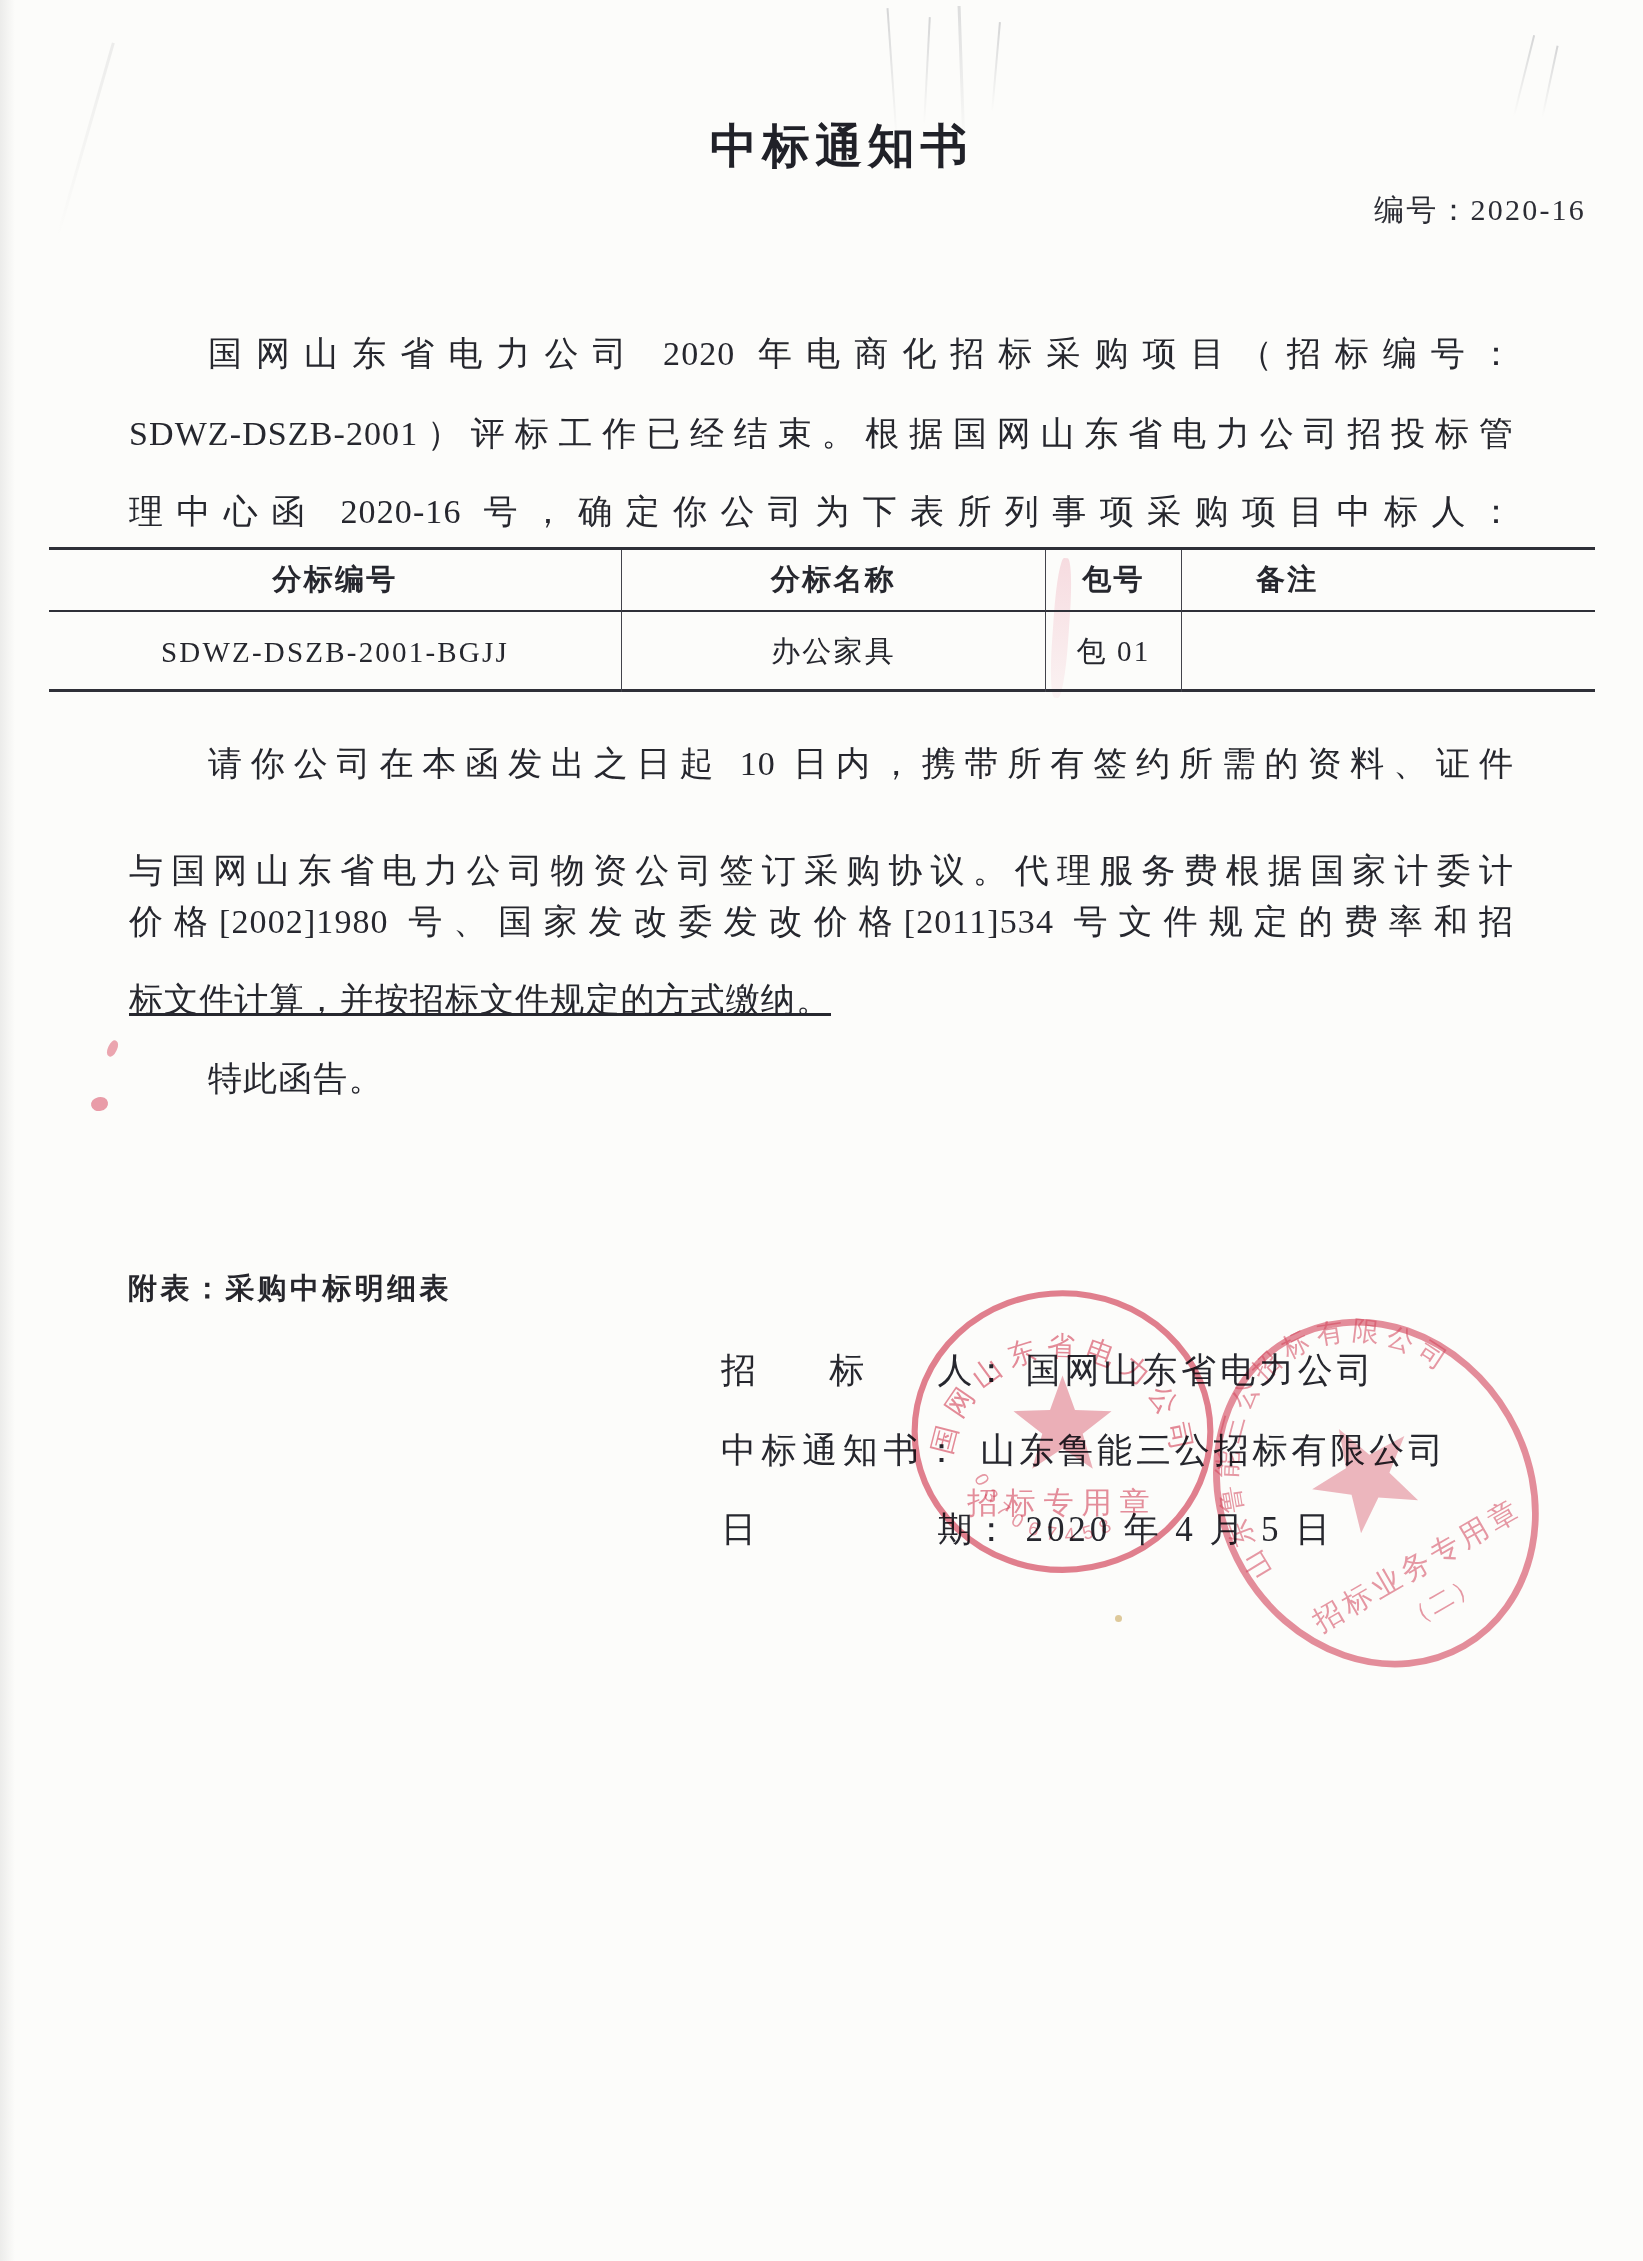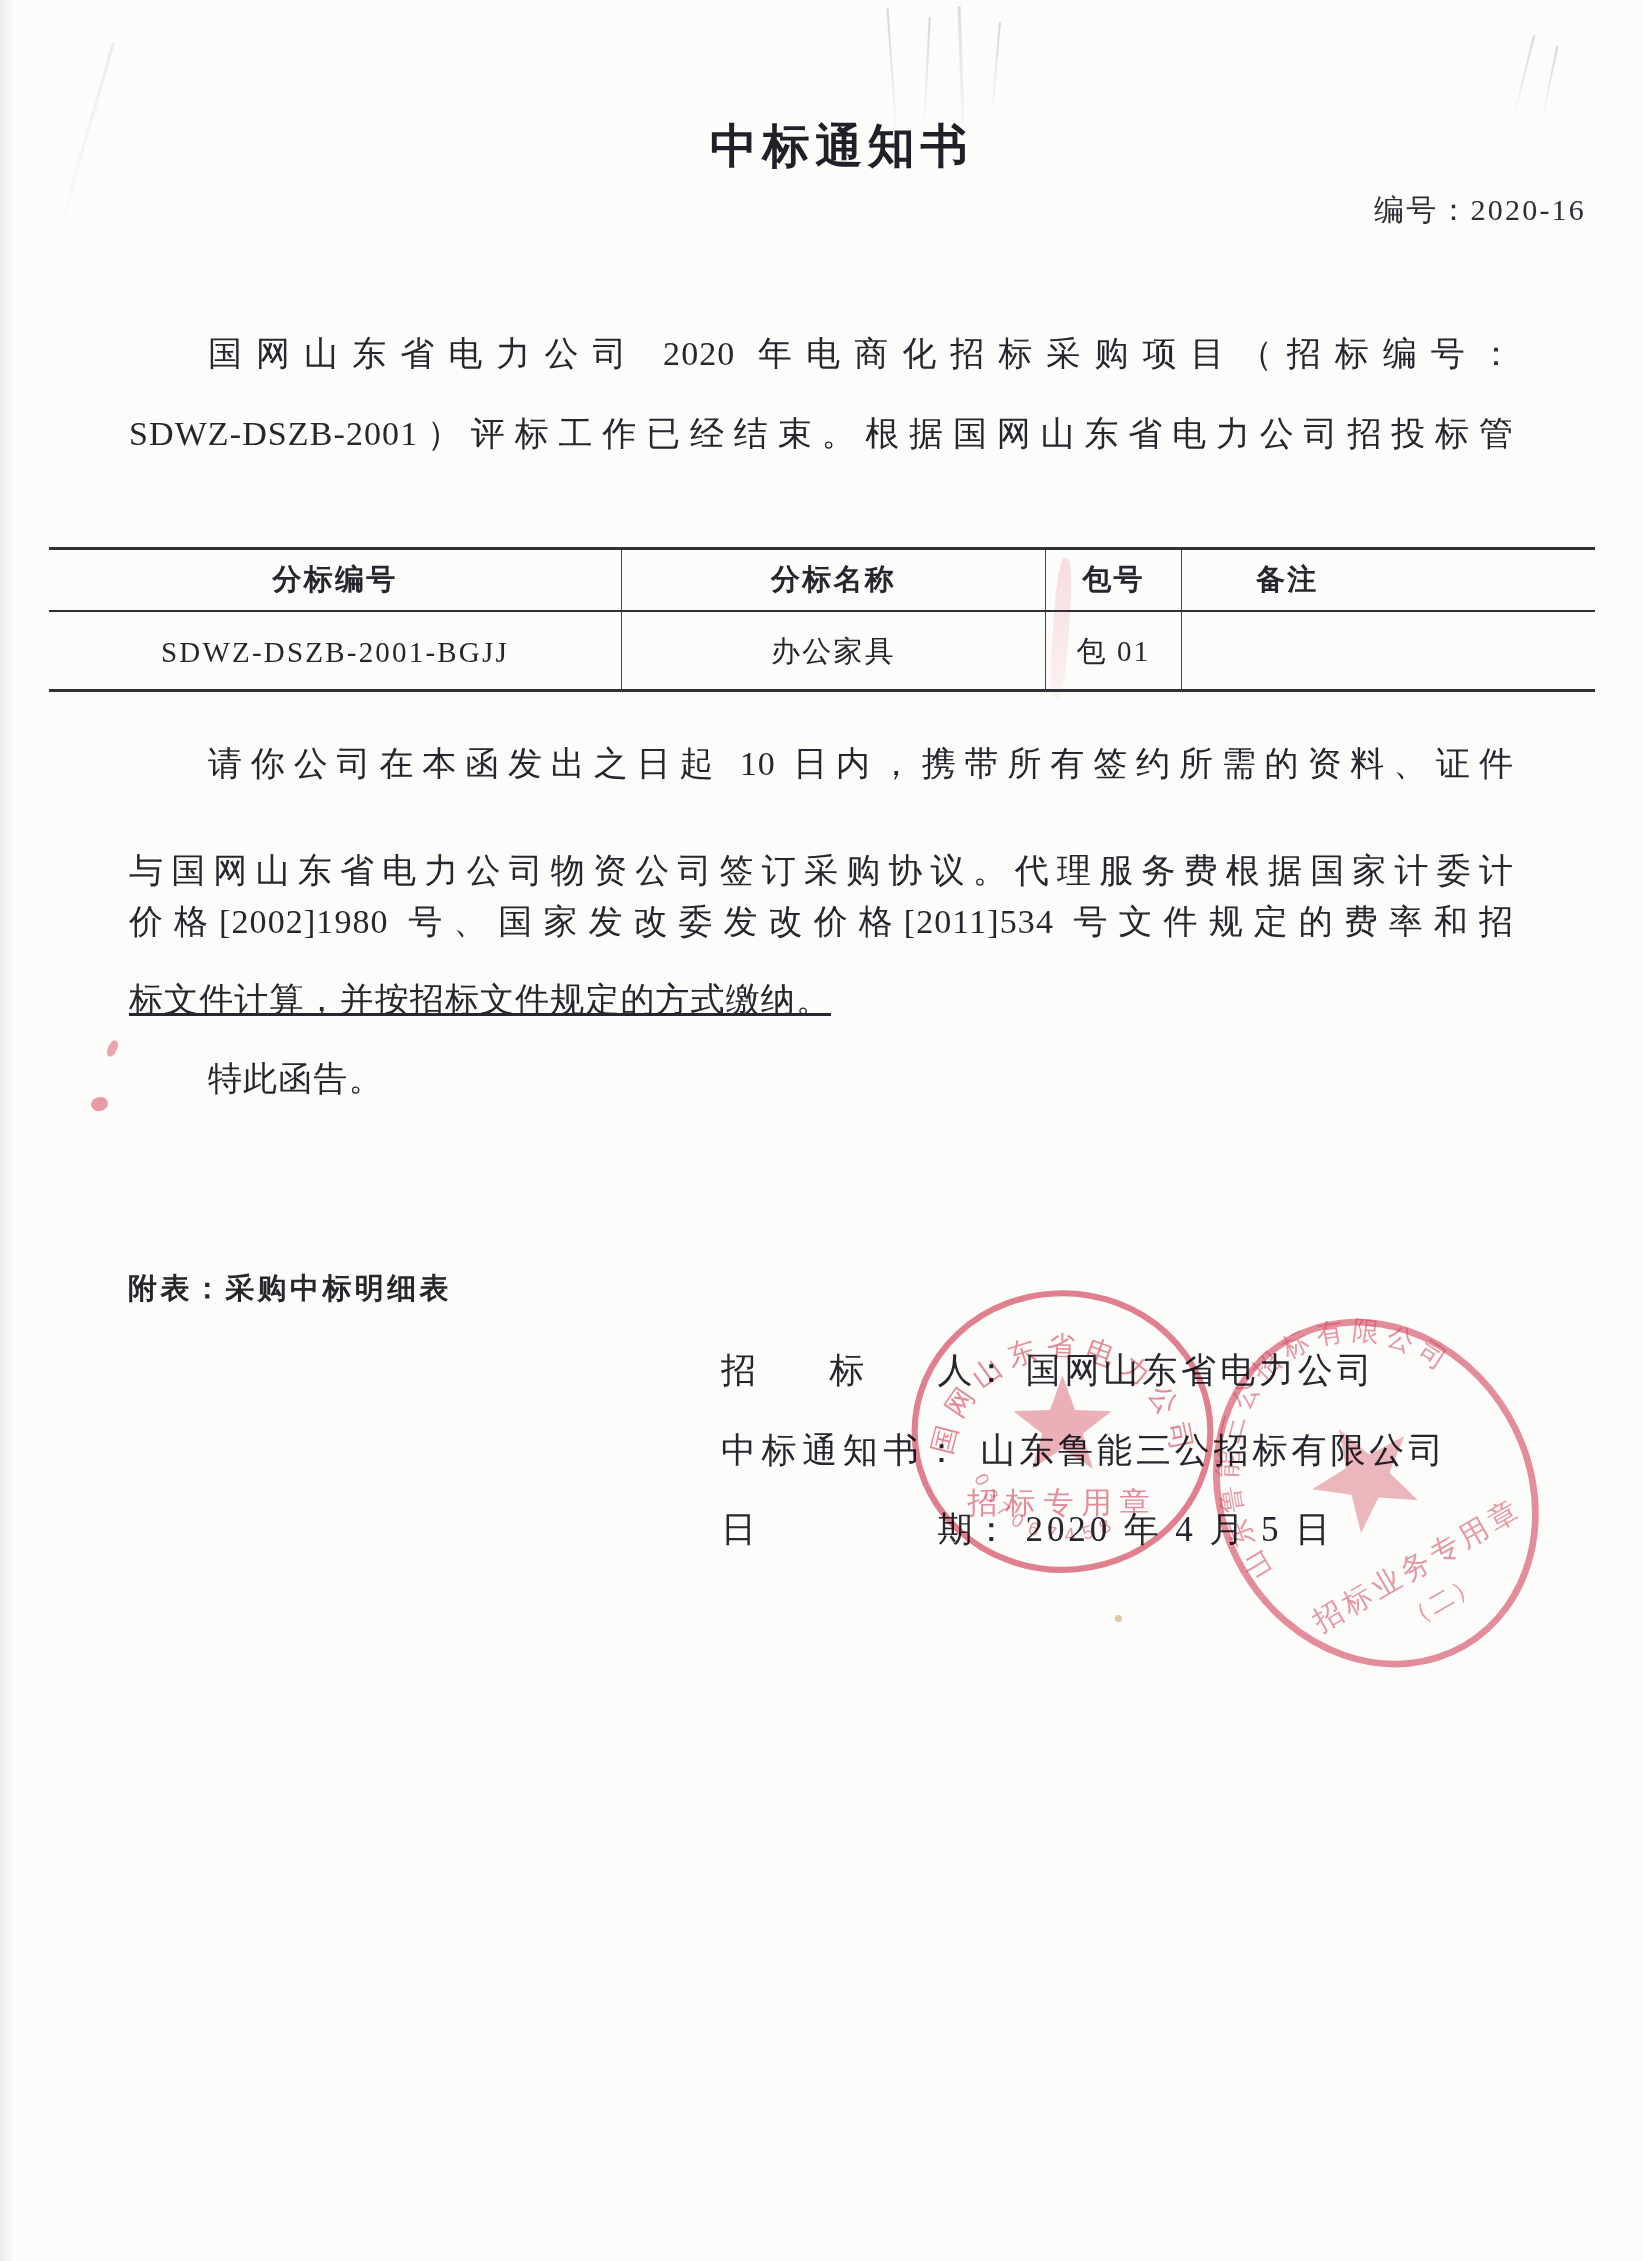--- a/index.html
+++ b/index.html
@@ -88,20 +88,21 @@
   <div class="artifact" style="left:1053px;top:558px;width:15.7px;height:140px;border-radius:40%;transform:rotate(4deg);background:linear-gradient(to bottom,rgba(225,90,120,.20),rgba(225,90,120,.06));"></div>
   <div class="artifact" style="left:108px;top:1040px;width:9px;height:17px;transform:rotate(24deg);background:rgba(214,60,85,.45);border-radius:45%;"></div>
   <div class="artifact" style="left:91px;top:1097px;width:17px;height:13.5px;background:rgba(214,60,85,.5);border-radius:50%;transform:rotate(-12deg);"></div>
   <div class="artifact" style="left:1115px;top:1615px;width:7.3px;height:7.3px;background:rgba(196,158,74,.55);border-radius:50%;"></div>
 
   <div class="abs doc-title">中标通知书</div>
   <div class="abs doc-number">编号：2020-16</div>
 
   <div class="abs bline just indent p1l1">国网山东省电力公司 2020 年电商化招标采购项目（招标编号：</div>
   <div class="abs bline just p1l2">SDWZ-DSZB-2001）评标工作已经结束。根据国网山东省电力公司招投标管</div>
+  <div class="abs bline just p1l3">理中心函 2020-16 号，确定你公司为下表所列事项采购项目中标人：</div>
 
   <div class="abs award-table">
     <div class="cell hcell vline">分标编号</div>
     <div class="cell hcell vline">分标名称</div>
     <div class="cell hcell vline">包号</div>
     <div class="cell hcell hremark">备注</div>
     <div class="cell vline">SDWZ-DSZB-2001-BGJJ</div>
     <div class="cell vline">办公家具</div>
     <div class="cell vline">包 01</div>
     <div class="cell"></div>

